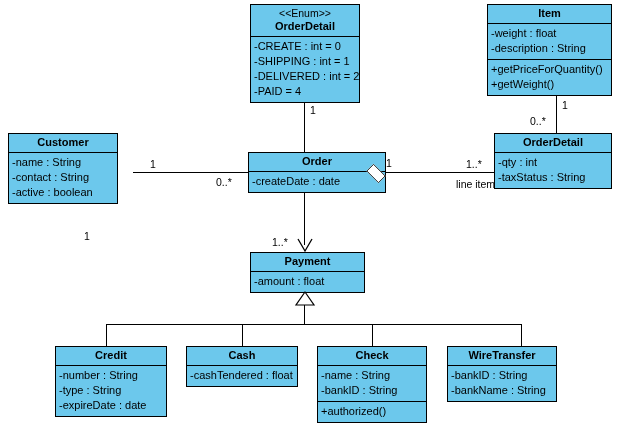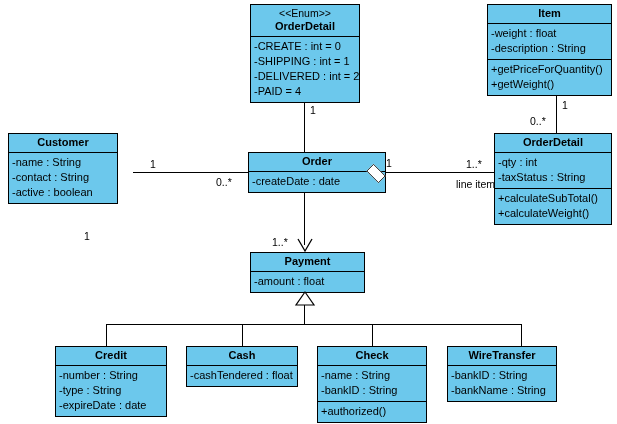--- a/index.html
+++ b/index.html
@@ -172,24 +172,20 @@
   </div>
 
   <div class="umlbox" style="left:494px; top:133px; width:118px;">
     <div class="cls-head">
       <span class="cname">OrderDetail</span>
     </div>
     <div class="cls-sec">
       <div class="row">-qty : int</div>
       <div class="row">-taxStatus : String</div>
     </div>
-    <div class="cls-sec">
-      <div class="row">+calculateSubTotal()</div>
-      <div class="row">+calculateWeight()</div>
-    </div>
   </div>
 
   <div class="umlbox" style="left:250px; top:252px; width:115px;">
     <div class="cls-head">
       <span class="cname">Payment</span>
     </div>
     <div class="cls-sec">
       <div class="row">-amount : float</div>
     </div>
   </div>

